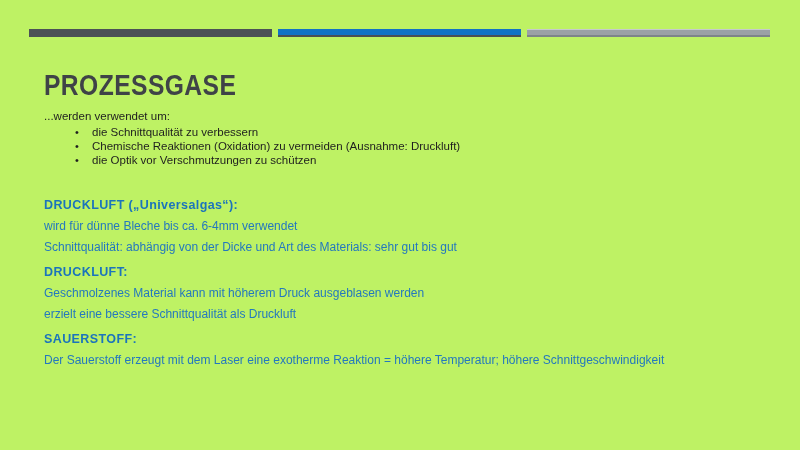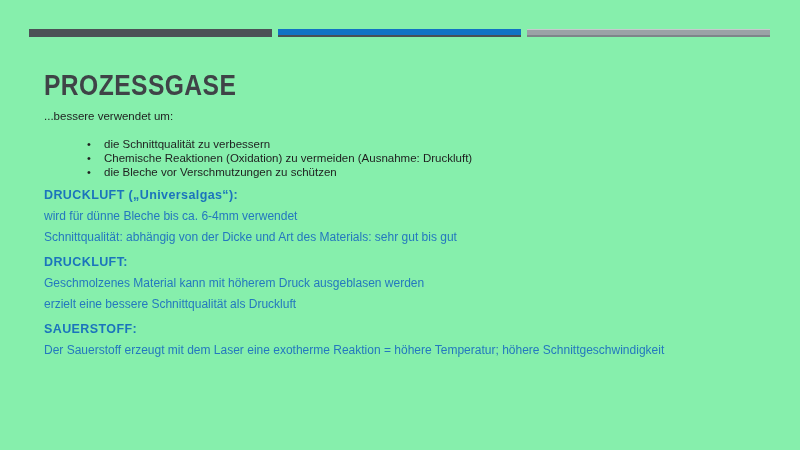--- a/index.html
+++ b/index.html
@@ -1,20 +1,20 @@
 <!DOCTYPE html>
 <html><head>
 <meta charset="utf-8">
 <style>
   html, body { margin: 0; padding: 0; background: #ffffff; }
   .slide {
     position: relative;
     width: 800px;
     height: 450px;
-    background: #86efac;
+    background: #bef264;
     overflow: hidden;
     font-family: "Liberation Sans", "DejaVu Sans", sans-serif;
   }
 
   
   .stripes {
     position: absolute;
     left: 29px;
     top: 29px;
     width: 741px;
@@ -52,21 +52,21 @@
     line-height: 14px;
     color: #1E1E1E;
     white-space: nowrap;
   }
 
   
   .bullets {
     position: absolute;
     left: 75px;
     top: 125px;
-    margin: 12px;
+    margin: 0;
     padding: 0;
     list-style: none;
   }
   .bullets li {
     position: relative;
     padding-left: 17px;
     margin: 0;
     font-size: 11.5px;
     line-height: 14px;
     color: #1E1E1E;
@@ -90,47 +90,47 @@
   }
   .sections p { white-space: nowrap; }
   .sec-heading {
     margin: 4px 0 0 0;
     font-size: 12.5px;
     line-height: 21px;
     font-weight: bold;
     letter-spacing: 0.4px;
     color: #1B74BC;
   }
-  .sec-heading.first { margin-top: 2px; }
+  .sec-heading.first { margin-top: 12px; }
   .sec-line {
     margin: 0;
     font-size: 12px;
     line-height: 21px;
     color: #2478BE;
   }
 </style>
 </head>
 <body>
 
 <div class="slide">
 
   <div class="stripes">
     <div class="stripe stripe-dark"></div>
     <div class="stripe stripe-blue"></div>
     <div class="stripe stripe-light"></div>
   </div>
 
   <h1 class="title">PROZESSGASE</h1>
 
-  <p class="intro">...bessere verwendet um:</p>
+  <p class="intro">...werden verwendet um:</p>
 
   <ul class="bullets">
     <li>die Schnittqualität zu verbessern</li>
     <li>Chemische Reaktionen (Oxidation) zu vermeiden (Ausnahme: Druckluft)</li>
-    <li>die Bleche vor Verschmutzungen zu schützen</li>
+    <li>die Optik vor Verschmutzungen zu schützen</li>
   </ul>
 
   <div class="sections">
     <p class="sec-heading first">DRUCKLUFT („Universalgas“):</p>
     <p class="sec-line">wird für dünne Bleche bis ca. 6-4mm verwendet</p>
     <p class="sec-line">Schnittqualität: abhängig von der Dicke und Art des Materials: sehr gut bis gut</p>
 
     <p class="sec-heading">DRUCKLUFT:</p>
     <p class="sec-line">Geschmolzenes Material kann mit höherem Druck ausgeblasen werden</p>
     <p class="sec-line">erzielt eine bessere Schnittqualität als Druckluft</p>

